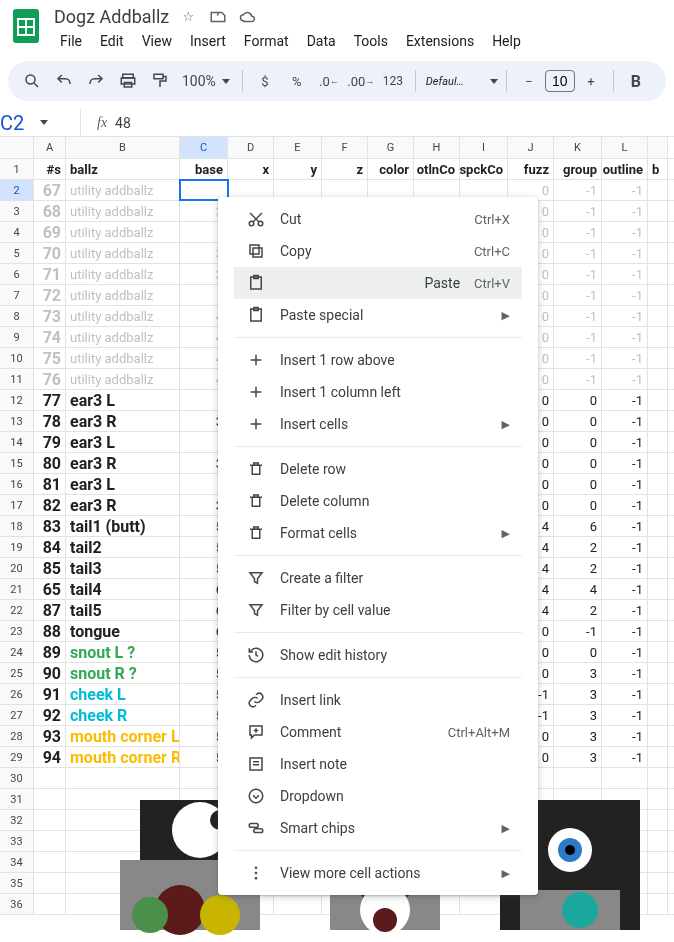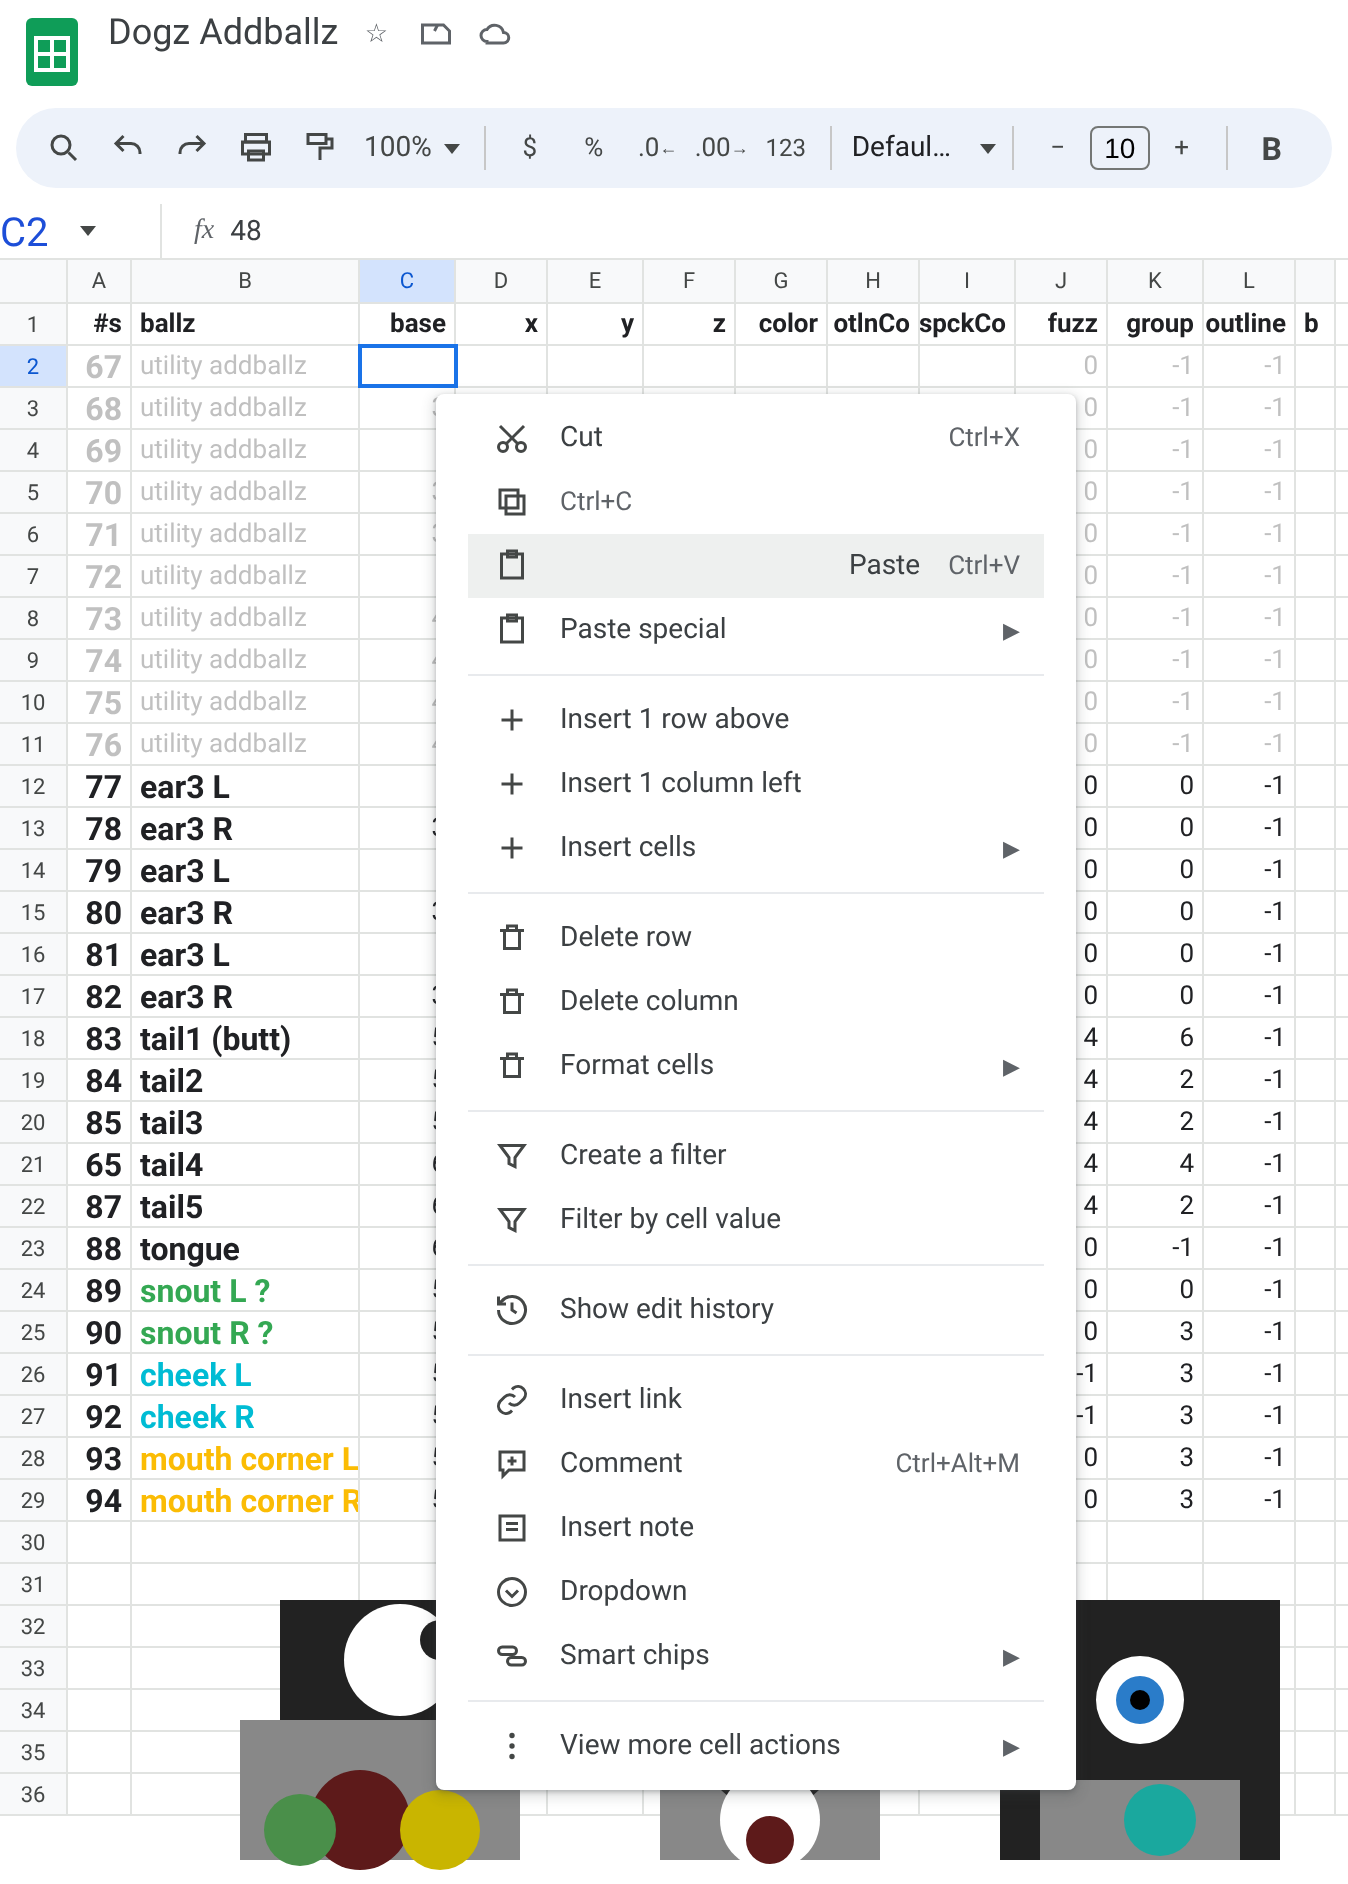--- a/index.html
+++ b/index.html
@@ -12,21 +12,21 @@
   .doc-title { font-size: 18px; color: #3c4043; }
   .title-icons { color: #5f6368; display: flex; gap: 12px; }
   .title-icons span { width: 18px; height: 18px; display:inline-flex; align-items:center; justify-content:center;}
   .menubar { display: flex; gap: 2px; margin-top: 2px; padding-left: 2px; }
   .menuitem { padding: 4px 8px; color: #202124; font-size: 14px; border-radius: 4px; cursor: pointer; }
   .toolbar { margin: 8px 8px 8px 8px; background: #edf2fa; border-radius: 24px; padding: 4px 10px; display: flex; align-items: center; gap: 4px; height: 40px; }
   .tbtn { width: 28px; height: 28px; display: inline-flex; align-items: center; justify-content: center; color: #444746; border-radius: 4px; cursor:pointer; }
   .tsep { width: 1px; height: 22px; background: #c7c7c7; margin: 0 4px; }
   .zoom { font-size: 14px; color: #444746; padding: 0 4px; display:flex; align-items:center; gap:6px;}
   .triangle-down { border-left: 4px solid transparent; border-right: 4px solid transparent; border-top: 5px solid #444746; }
-  .font-select { font-size: 14px; width: 62px; overflow:hidden; white-space:nowrap; text-overflow:ellipsis; padding:0 2px;}
+  .font-select { font-size: 11px; width: 62px; overflow:hidden; white-space:nowrap; text-overflow:ellipsis; padding:0 2px;font-style:italic;}
   .size-box { display: flex; align-items: center; gap: 2px; }
   .size-input { width: 30px; height: 22px; border: 1px solid #747775; border-radius: 4px; text-align: center; font-size: 14px; background:#edf2fa;}
   .bold { font-weight: 700; font-size: 16px; }
   .namebox-row { display: flex; align-items: center; height: 28px; border-bottom: 1px solid #e1e3e1;}
   .namebox { width: 80px; padding-left: 0; display:flex; align-items:center; gap:16px; font-size:20px; color:#1d4ed8;}
   .fx-area { display:flex; align-items:center; gap:8px; padding-left: 16px; border-left:1px solid #e1e3e1; height:100%;}
   .fx { font-style: italic; color:#5f6368; font-family: serif; font-size:14px;}
   .fx-val { font-size:14px; color:#3c4043;}
   .grid { position: relative; }
   .col-headers { display: flex; height: 22px; background: #fff; border-bottom: 1px solid #e1e3e1; font-size:11px; color:#444746;}
@@ -90,20 +90,31 @@
               <path d="M13 6l-2 4"></path>
             </svg>
         </span>
         <span>
           <svg width="20" height="16" viewBox="0 0 24 18" fill="none" stroke="#5f6368" stroke-width="2">
               <path d="M6 14a4 4 0 010-8 6 6 0 0111 2 3.5 3.5 0 010 7H6z"></path>
             </svg>
         </span>
       </div>
     </div>
+    <div class="menubar" id="menubar">
+        <span class="menuitem">File</span>
+        <span class="menuitem">Edit</span>
+        <span class="menuitem">View</span>
+        <span class="menuitem">Insert</span>
+        <span class="menuitem">Format</span>
+        <span class="menuitem">Data</span>
+        <span class="menuitem">Tools</span>
+        <span class="menuitem">Extensions</span>
+        <span class="menuitem">Help</span>
+      </div>
   </div>
 </div>
 
 <div class="toolbar">
   <span class="tbtn">
       <svg width="18" height="18" viewBox="0 0 24 24" fill="none" stroke="#444746" stroke-width="2">
         <circle cx="10" cy="10" r="6"></circle>
         <line x1="15" y1="15" x2="20" y2="20"></line>
       </svg>
     </span>
@@ -800,20 +811,21 @@
       <span class="ctx-label">Cut</span>
       <span class="ctx-shortcut">Ctrl+X</span>
     </div>
     <div class="ctx-item">
       <span class="ctx-icon">
         <svg width="18" height="18" viewBox="0 0 24 24" fill="none" stroke="#444746" stroke-width="2">
           <rect x="8" y="8" width="12" height="12"></rect>
           <rect x="4" y="4" width="12" height="12"></rect>
         </svg>
       </span>
+      <span class="ctx-label">Copy</span>
       <span class="ctx-shortcut">Ctrl+C</span>
     </div>
     <div class="ctx-item hover">
       <span class="ctx-icon">
         <svg width="18" height="18" viewBox="0 0 24 24" fill="none" stroke="#444746" stroke-width="2">
           <rect x="5" y="4" width="14" height="16"></rect>
           <rect x="9" y="2" width="6" height="4"></rect>
         </svg>
       </span>
       <span class="ctx-label">Paste</span>

